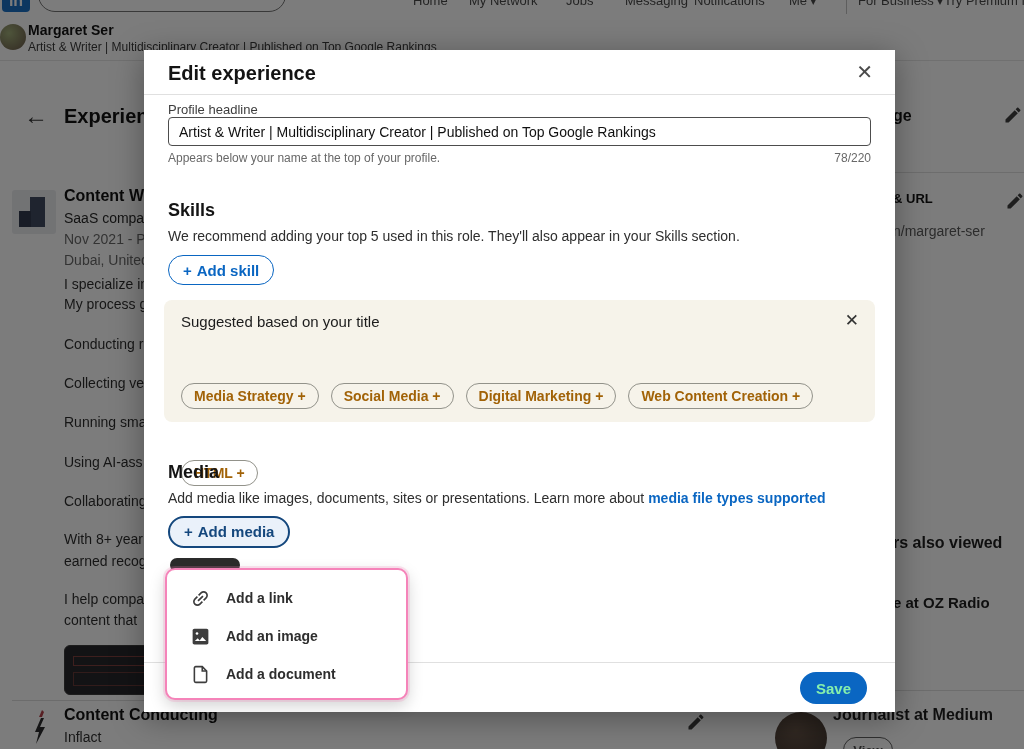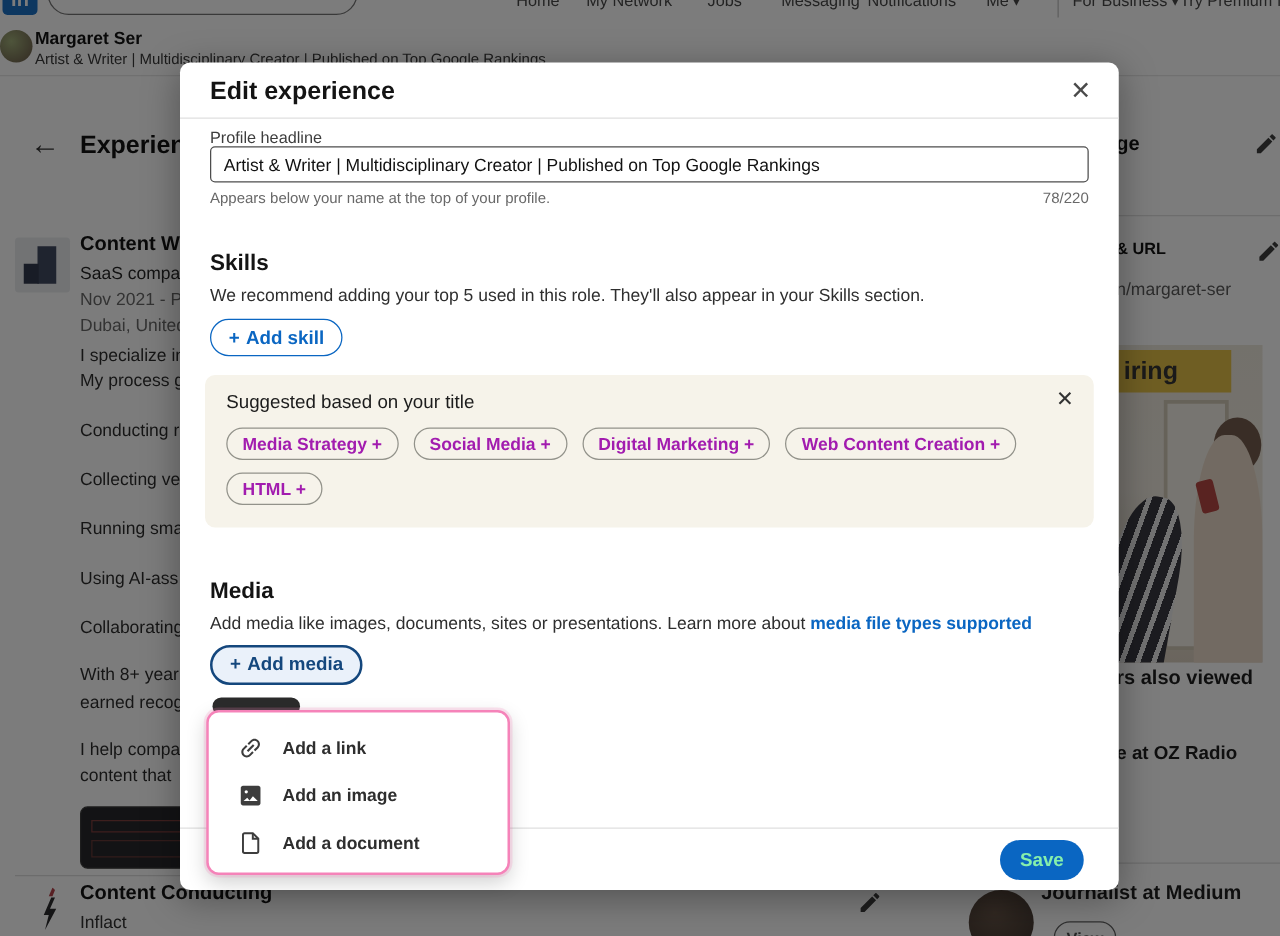--- a/index.html
+++ b/index.html
@@ -72,21 +72,21 @@
   .rr-p2 { position:absolute; left:833px; top:706px; font-size:16px; font-weight:bold; color:#0f0f0f; white-space:nowrap; }
   .rr-view { position:absolute; left:843px; top:737px; width:50px; height:26px; border:1.5px solid #555;
     border-radius:13px; font-size:13px; font-weight:bold; color:#444; text-align:center; line-height:23px; background:transparent; }
   .exp2-pencil { position:absolute; left:686px; top:712px; }
 
   
   .overlay { position:absolute; left:0; top:0; width:1024px; height:749px; background:rgba(17,17,17,0.55); z-index:10; }
 
   
   .modal { position:absolute; left:144px; top:50px; width:751px; height:662px; background:#fff;
-    border-radius:8px; box-shadow:0 6px 30px rgba(0,0,0,0.35); z-index:20; }
+    border-radius:0; box-shadow:0 6px 30px rgba(0,0,0,0.35); z-index:20; }
   .m-header { position:absolute; left:0; top:0; right:0; height:45px; border-bottom:1px solid #e0e0e0; }
   .m-title { position:absolute; left:24px; top:12px; font-size:20px; font-weight:bold; color:#141414; }
   .m-close { position:absolute; right:22px; top:10px; font-size:20px; color:#4a4a4a; cursor:pointer; }
   .m-body { position:absolute; left:0; top:45px; right:0; bottom:50px; }
   .f-label { position:absolute; left:24px; top:7px; font-size:13px; color:#3d3d3d; }
   .f-input { position:absolute; left:24px; top:22px; width:703px; height:29px; border:1px solid #4d4d4d;
     border-radius:4px; font-size:14px; color:#111; padding:0 10px; background:#fff;
     font-family:"Liberation Sans","DejaVu Sans",sans-serif; }
   .f-helper { position:absolute; left:24px; top:56px; font-size:12px; color:#686868; }
   .f-counter { position:absolute; right:24px; top:56px; font-size:12px; color:#686868; }
@@ -95,22 +95,22 @@
   .pill-btn { position:absolute; left:24px; height:30px; border:1px solid #0a66c2; border-radius:16px;
     color:#0a66c2; background:#fff; font-size:15px; font-weight:bold; padding:0 14px; line-height:27px; cursor:pointer;
     font-family:"Liberation Sans","DejaVu Sans",sans-serif; }
   .pill-btn .plus { margin-right:5px; font-weight:bold; }
   .addmedia { border:2px solid #14477d; color:#14477d; background:#eaf1fa; height:32px; line-height:28px; border-radius:17px; }
   .suggestbox { position:absolute; left:20px; top:205px; width:711px; height:122px; background:#f6f3ea; border-radius:8px; }
   .sb-heading { position:absolute; left:17px; top:13px; font-size:15px; font-weight:normal; color:#1c1c1c; }
   .sb-close { position:absolute; right:16px; top:10px; font-size:17px; color:#333; cursor:pointer; }
   .sb-chips { position:absolute; left:17px; top:42px; right:17px; display:flex; flex-wrap:wrap; gap:10px 12px; }
   .chip { border:1px solid #92928a; border-radius:15px; padding:4px 12px; font-size:14px; font-weight:bold;
-    color:#a21caf; background:transparent; cursor:pointer; white-space:nowrap;
-    font-family:"Liberation Sans","DejaVu Sans",sans-serif; }
+    color:#a16207; background:transparent; cursor:pointer; white-space:nowrap;
+    font-family:"Liberation Sans","DejaVu Sans",sans-serif;margin-top:41px; }
   .m-link { font-weight:bold; color:#0a66c2; cursor:pointer; }
   .dark-bar { position:absolute; left:26px; top:508px; width:70px; height:14px; background:#2b2b2b; border-radius:7px; }
   .media-menu { position:absolute; left:21px; top:518px; width:243px; height:132px; background:#fff;
     border:2px solid #f583b9; border-radius:10px; z-index:5; padding-top:9px;
     box-shadow:0 0 0 2px rgba(245,131,185,0.22), 0 6px 16px rgba(0,0,0,0.18);padding-left:6px; }
   .menu-item { height:38px; display:flex; align-items:center; padding-left:17px; gap:15px; cursor:pointer; }
   .menu-item svg { width:21px; height:21px; color:#3d3d3d; flex:none; }
   .mi-label { font-size:14px; font-weight:bold; color:#2e2e2e; }
   .link-rot { transform:rotate(-45deg); }
   .m-footer { position:absolute; left:0; bottom:0; right:0; height:50px; border-top:1px solid #e0e0e0; }
@@ -191,28 +191,20 @@
       </svg>
   </span>
   <div class="rr-div1"></div>
   <div class="rr-frag-url-h">&amp; URL</div>
   <span class="rr-pencil2 pencil">
     <svg viewBox="0 0 24 24" fill="currentColor">
         <path d="M3 17.25V21h3.75L17.81 9.94l-3.75-3.75L3 17.25zM20.71 7.04c.39-.39.39-1.02 0-1.41l-2.34-2.34c-.39-.39-1.02-.39-1.41 0l-1.83 1.83 3.75 3.75 1.83-1.83z"></path>
       </svg>
   </span>
   <div class="rr-frag-url">n/margaret-ser</div>
-  <div class="rr-ad">
-    <div class="door"></div>
-    <div class="yellow">iring</div>
-    <div class="figL"></div>
-    <div class="hair"></div>
-    <div class="figR"></div>
-    <div class="phone"></div>
-  </div>
   <div class="rr-also">rs also viewed</div>
   <div class="rr-p1">e at OZ Radio</div>
   <div class="rr-div2"></div>
   <div class="rr-avatar"></div>
   <div class="rr-p2">Journalist at Medium</div>
   <button class="rr-view">View</button>
 
   <div class="overlay"></div>
 
   <div class="modal">

